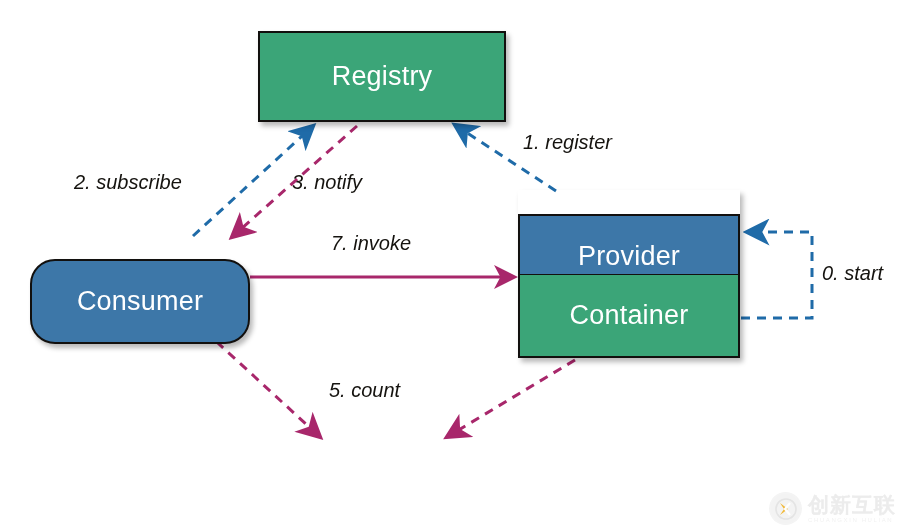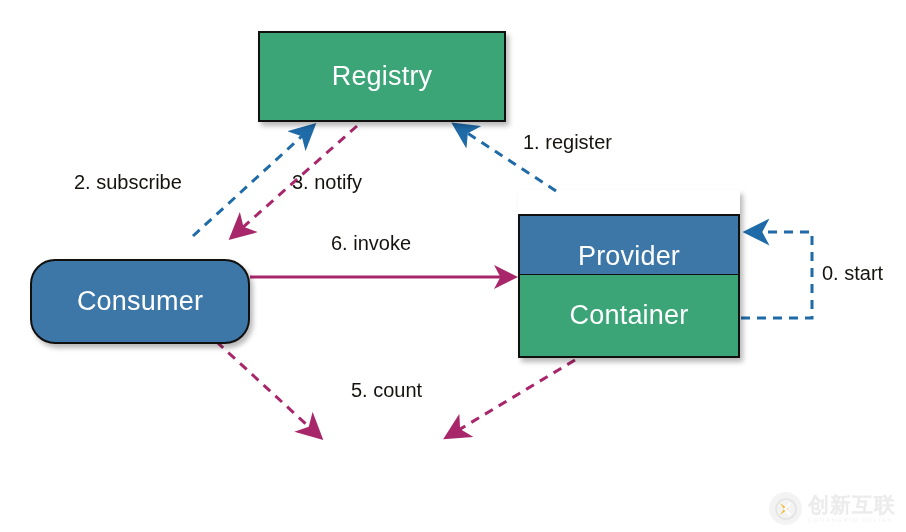--- a/index.html
+++ b/index.html
@@ -40,31 +40,32 @@
     position:absolute;left:0;top:0;width:222px;height:84px;
     box-shadow:none;border-bottom-width:1px;
   }
   #node-container{
     position:absolute;left:0;top:84px;width:222px;height:84px;
     box-shadow:none;border-top-width:1px;justify-content:center;
   }
 
   .edge-label{
     position:absolute;
+    font-style:italic;
     font-size:20px;
     color:#15130f;
     white-space:nowrap;
     user-select:none;
   }
   #lbl-register{left:523px;top:131px;}
   #lbl-subscribe{left:74px;top:171px;}
   #lbl-notify{left:292px;top:171px;}
   #lbl-invoke{left:331px;top:232px;}
   #lbl-start{left:822px;top:262px;text-align:center;}
-  #lbl-count{left:329px;top:379px;margin-left:22px;}
+  #lbl-count{left:329px;top:379px;}
 
   
   #watermark{
     position:absolute;right:10px;bottom:8px;
     display:flex;align-items:center;gap:7px;
     opacity:0.92;user-select:none;
   }
   #wm-logo{
     width:31px;height:31px;border-radius:50%;
     background:#f3f3f3;
@@ -132,21 +133,21 @@
     <div class="node green" id="node-container">
       <span>Container</span>
     </div>
   </div>
 
 
   <div class="edge-label" id="lbl-start">0. start</div>
   <div class="edge-label" id="lbl-register">1. register</div>
   <div class="edge-label" id="lbl-subscribe">2. subscribe</div>
   <div class="edge-label" id="lbl-notify">3. notify</div>
-  <div class="edge-label" id="lbl-invoke">6. invoke</div>
+  <div class="edge-label" id="lbl-invoke">7. invoke</div>
   <div class="edge-label" id="lbl-count">5. count</div>
 
   <div id="watermark">
     <div id="wm-logo">
       <svg width="22" height="22" viewBox="0 0 22 22">
         <circle cx="11" cy="11" r="10" fill="none" stroke="#e2e2e2" stroke-width="1.6"></circle>
         <path d="M5,5 L13,11 L5,17 L9,11 Z" fill="#f0b429"></path>
         <path d="M15,5 L10,11 L15,17" fill="none" stroke="#ffffff" stroke-width="2.2"></path>
       </svg>
     </div>

